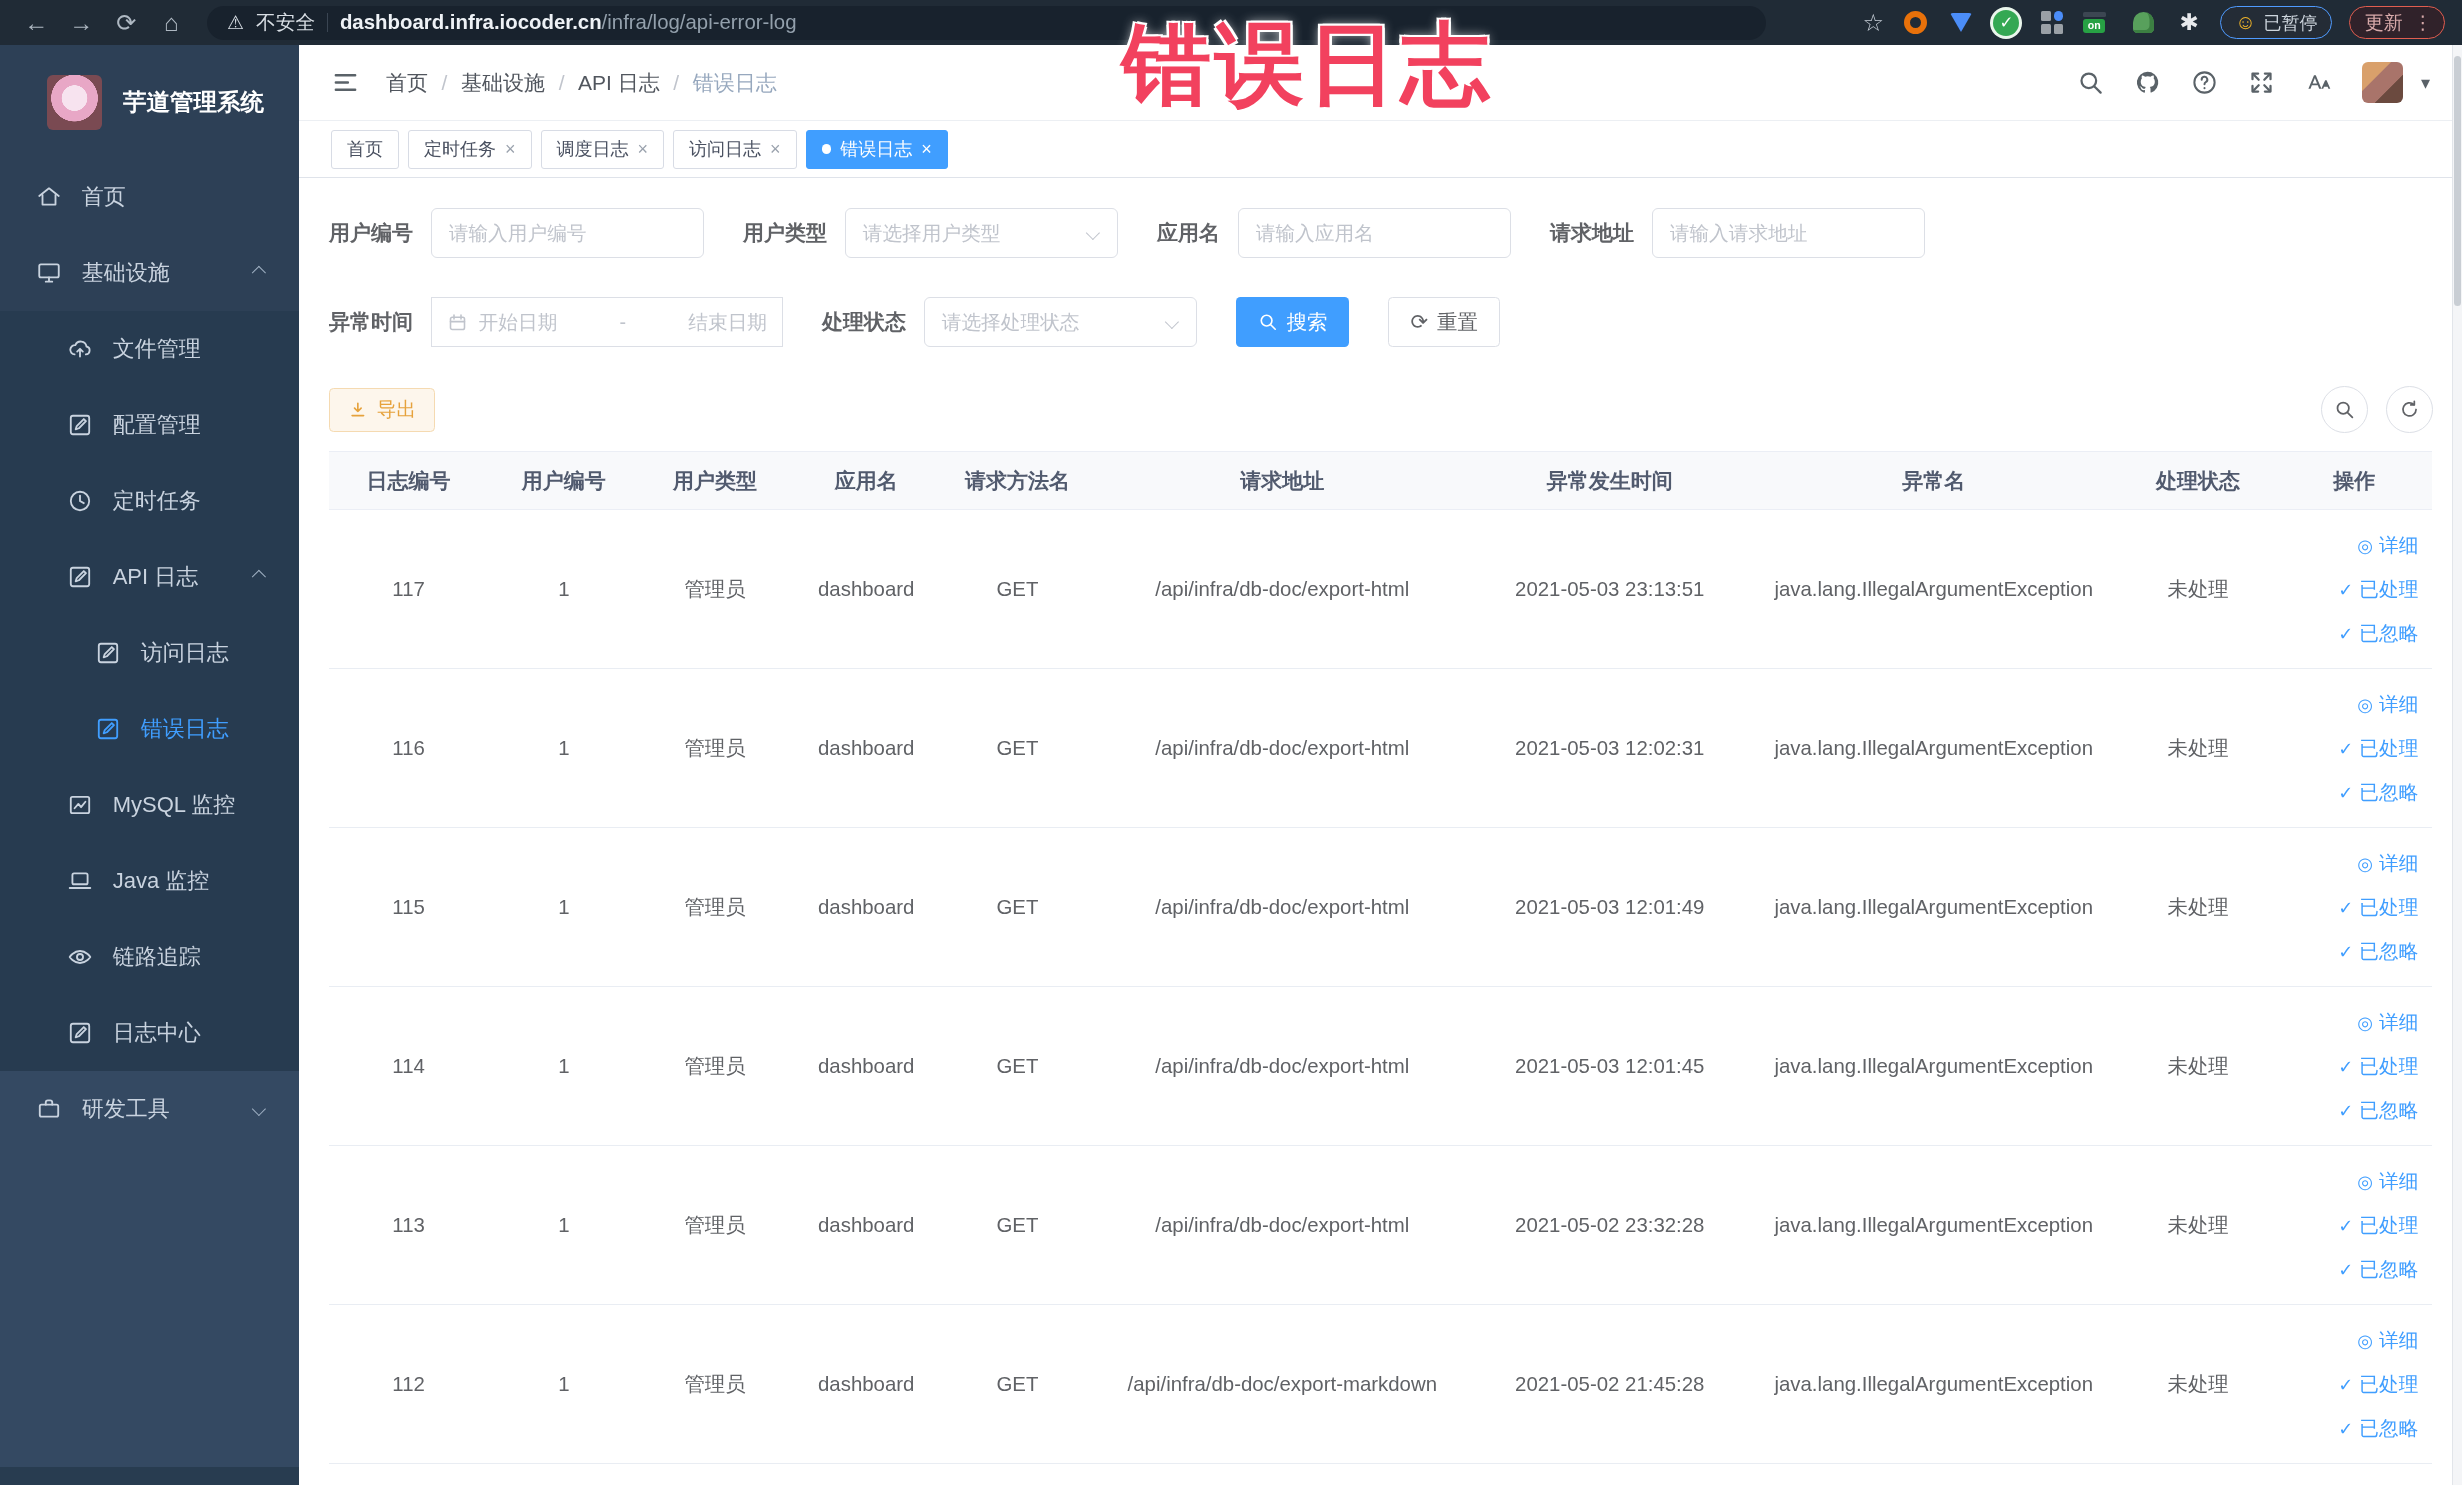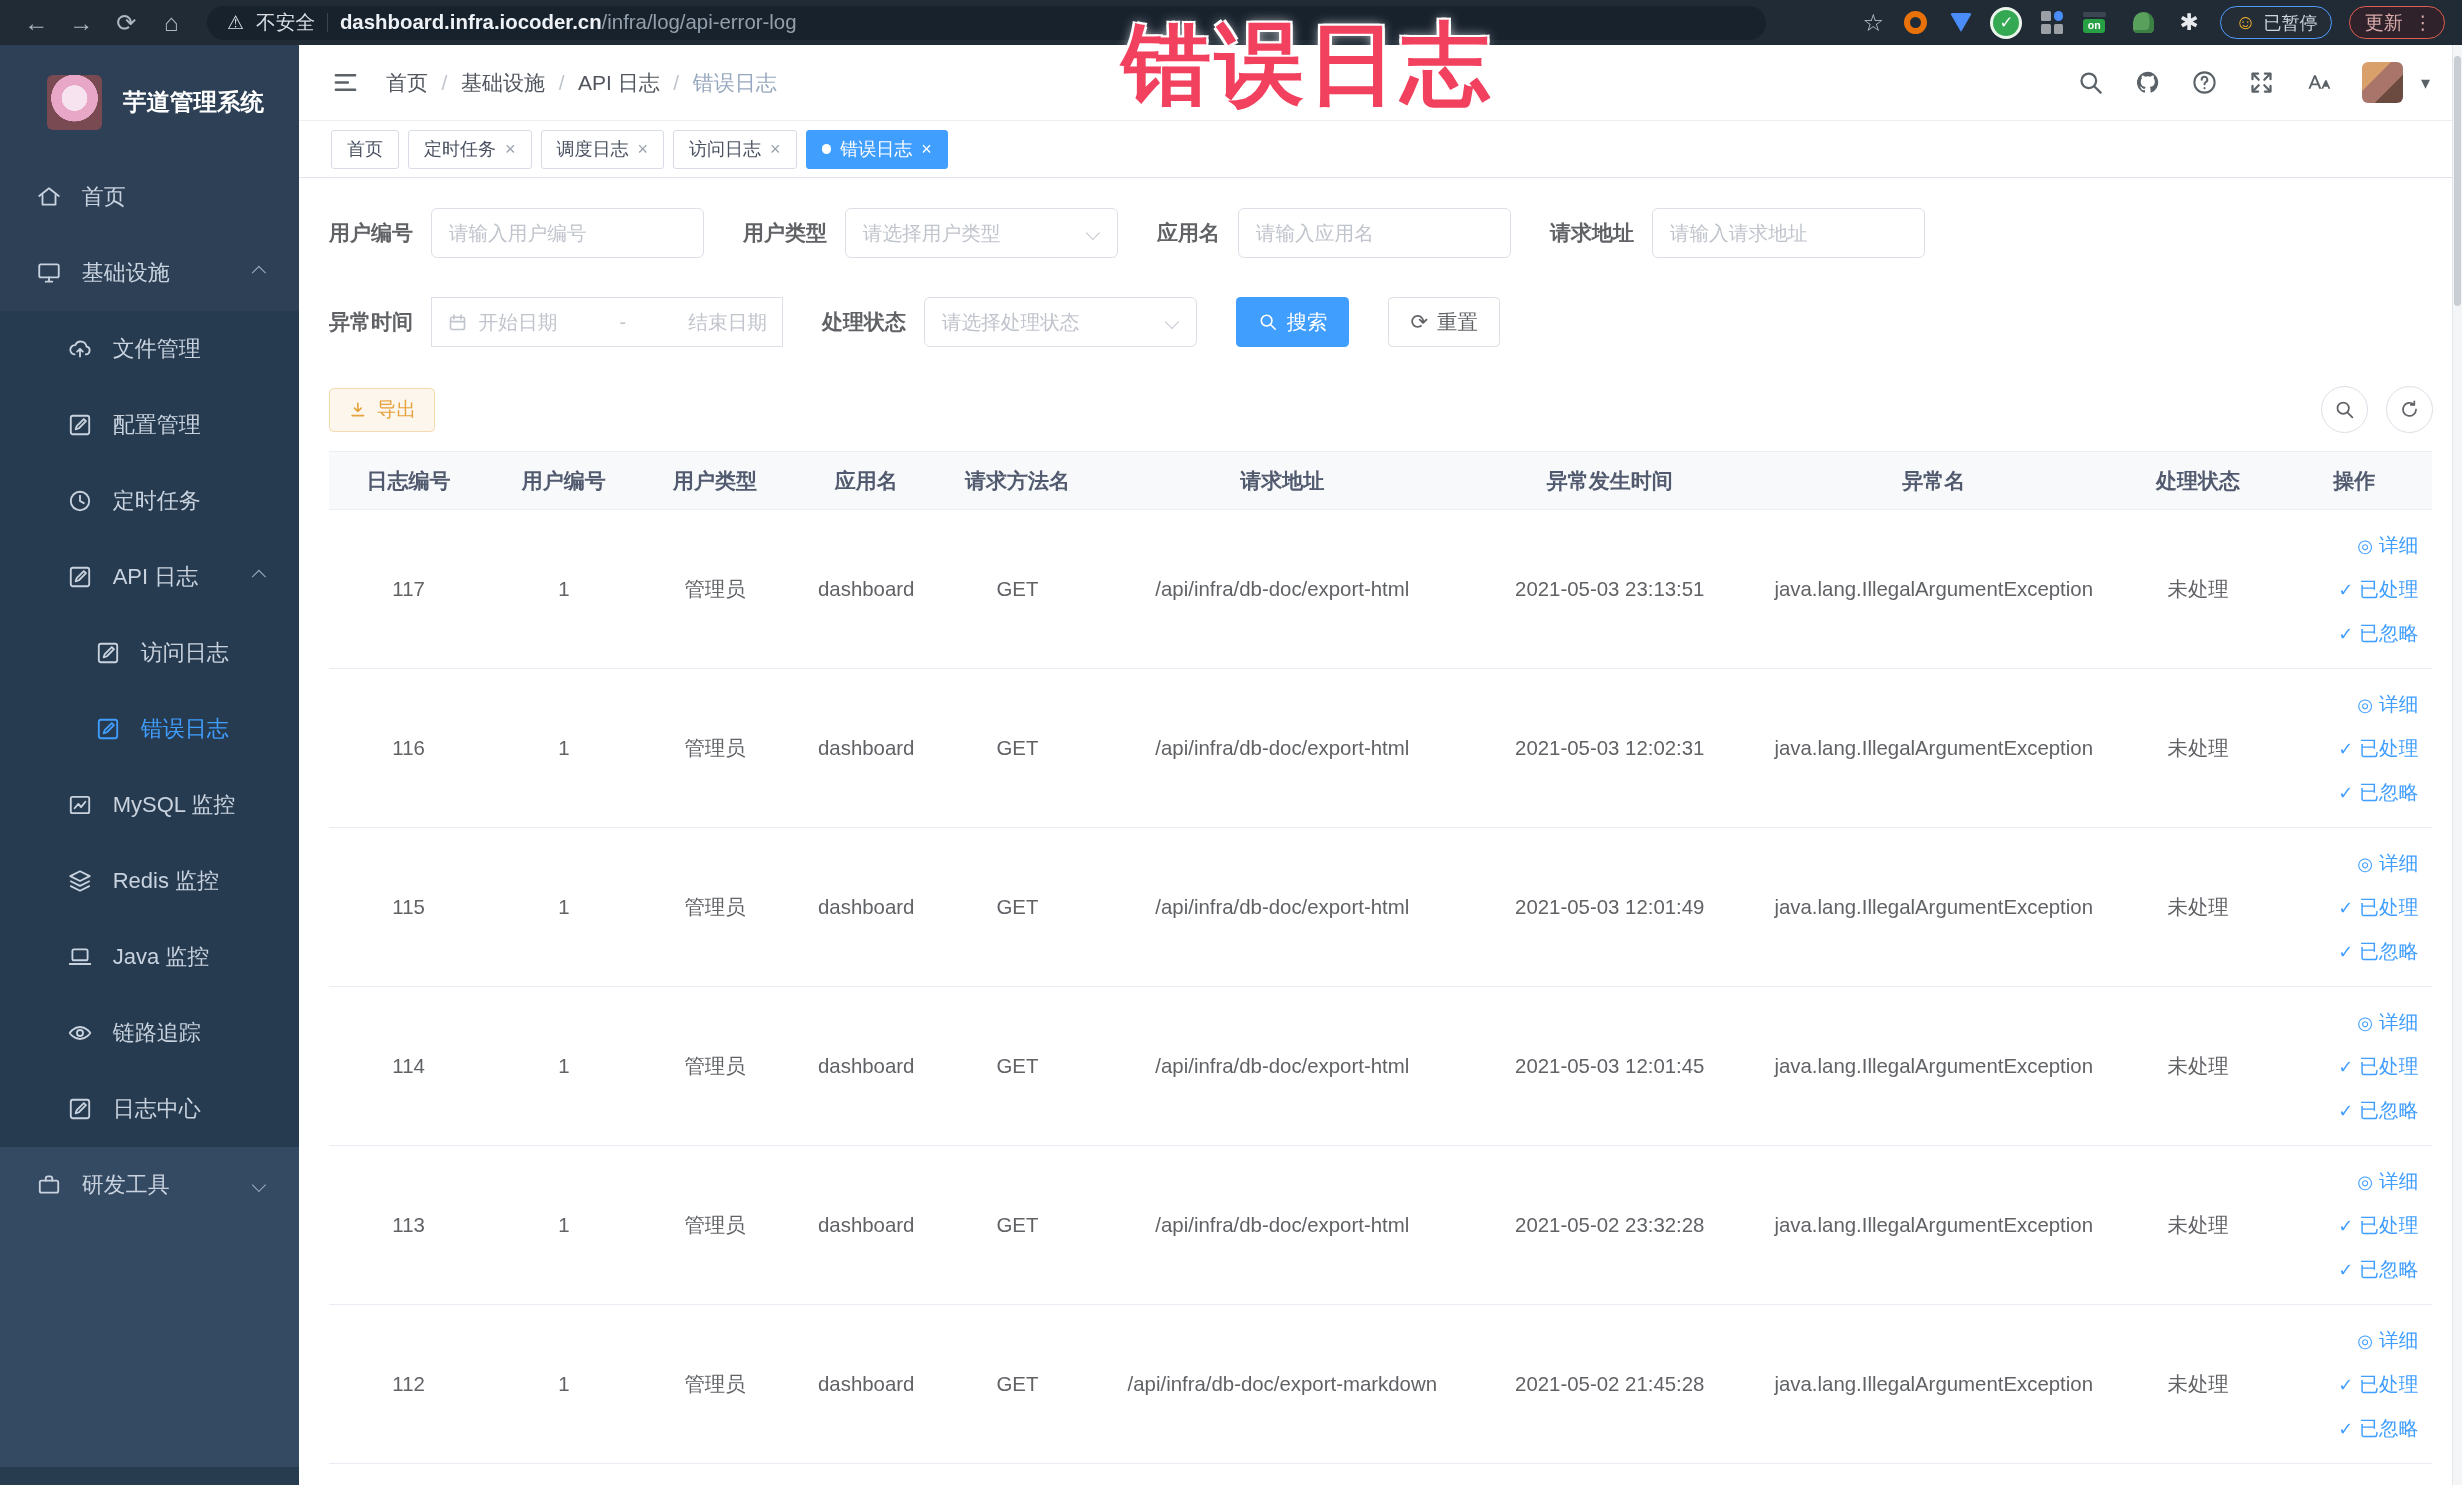--- a/index.html
+++ b/index.html
@@ -332,26 +332,20 @@
         <svg class="ico" viewBox="0 0 24 24">
             <use href="#ic-edit"></use>
           </svg>
         <span>错误日志</span>
       </div>
       <div class="s-item d1">
         <svg class="ico" viewBox="0 0 24 24">
             <use href="#ic-chart"></use>
           </svg>
         <span>MySQL 监控</span>
-      </div>
-      <div class="s-item d1">
-        <svg class="ico" viewBox="0 0 24 24">
-            <use href="#ic-layers"></use>
-          </svg>
-        <span>Redis 监控</span>
       </div>
       <div class="s-item d1">
         <svg class="ico" viewBox="0 0 24 24">
             <use href="#ic-laptop"></use>
           </svg>
         <span>Java 监控</span>
       </div>
       <div class="s-item d1">
         <svg class="ico" viewBox="0 0 24 24">
             <use href="#ic-eye"></use>

